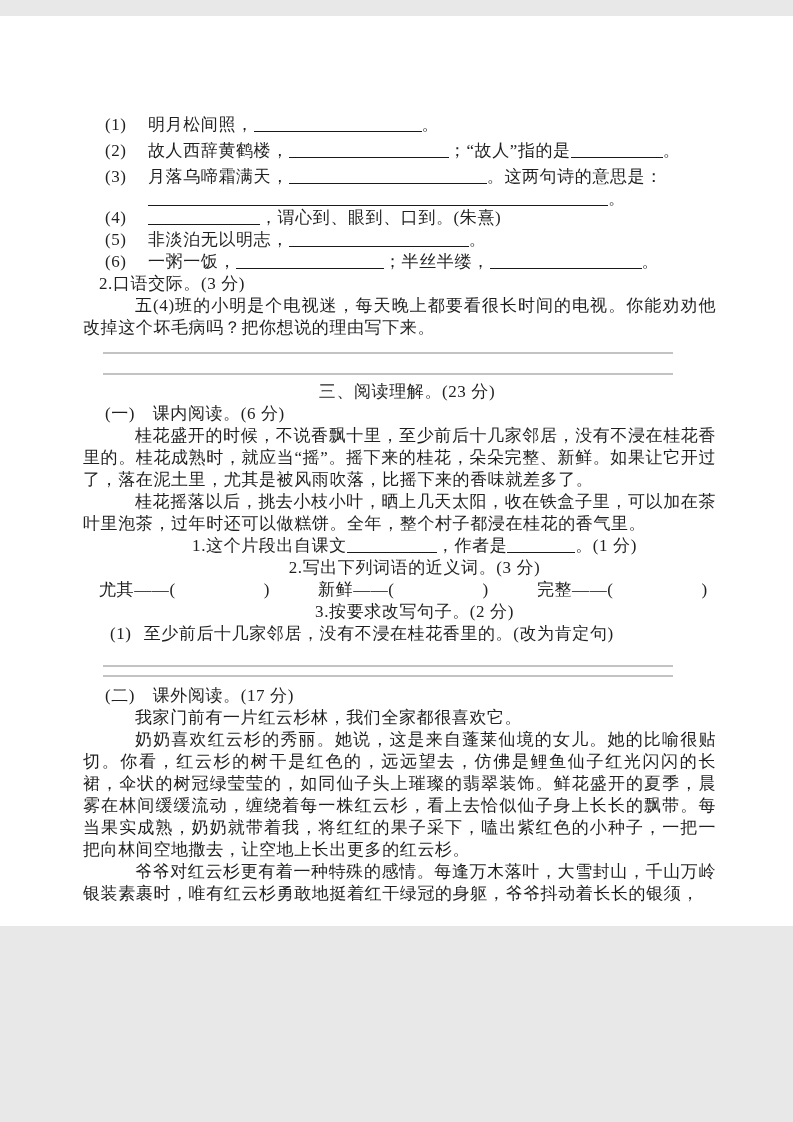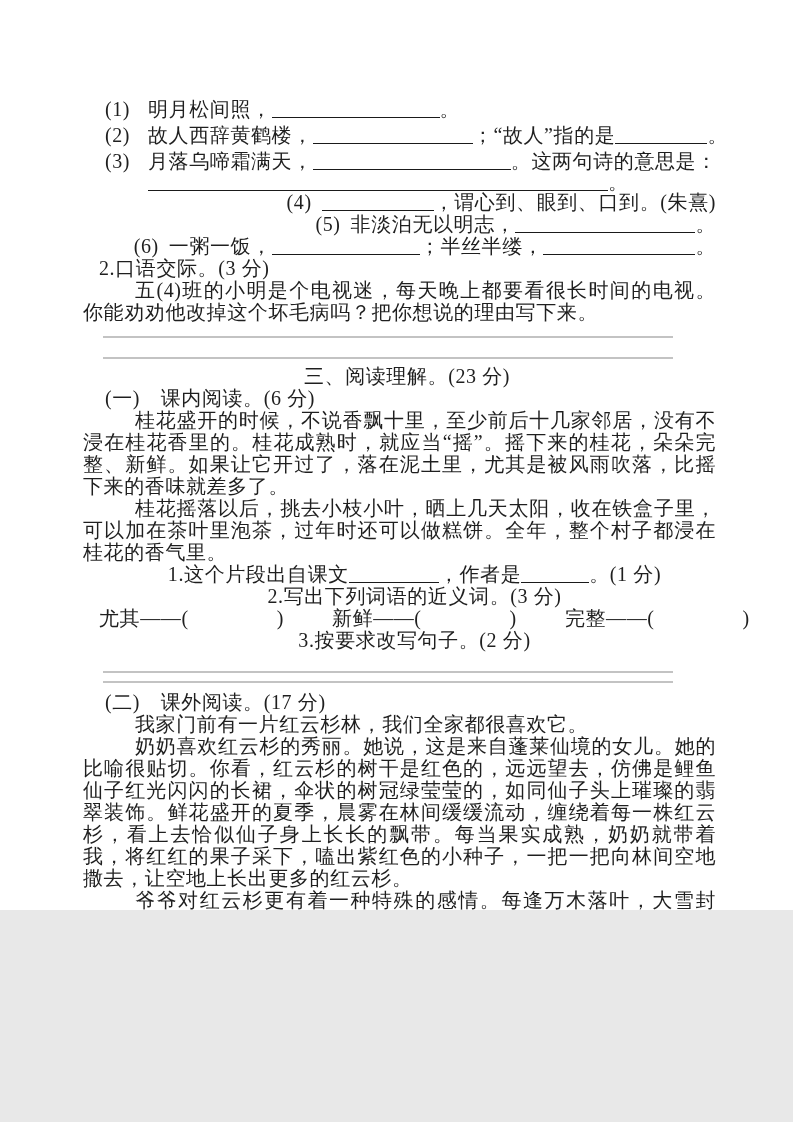--- a/index.html
+++ b/index.html
@@ -1,34 +1,34 @@
 <!DOCTYPE html>
 <html><head>
 <meta charset="utf-8">
 <style>
   html,body { margin:0; padding:0; background:#e8e8e8; }
   .page {
     position:relative;
     width:793px; height:910px;
-    margin:0 auto;
+    margin:16px auto;
     background:#ffffff;
     box-sizing:border-box;
     padding:96px 77px 0 83px;
     font-family:"Liberation Serif","DejaVu Serif",serif;
-    font-size:20px;
+    font-size:17px;
     letter-spacing:0.6px;
     color:#1f1f1f;
     overflow:hidden;
   }
   .t { white-space:nowrap; }
   
   .rec-line { margin-left:22px; white-space:nowrap; }
   .rl-a { line-height:26px; }
   .rl-b { line-height:17px; height:17px; }
-  .rl-c { line-height:22px;text-align:right; }
+  .rl-c { line-height:22px; }
   .rec-label { display:inline-block; min-width:33px; margin-right:10px; }
   
   .blank { display:inline-block; height:13px; border-bottom:1.5px solid #1a1a1a; vertical-align:-2px; }
   .w460{width:460px}.w198{width:198px}.w180{width:180px}.w168{width:168px}
   .w160{width:160px}.w152{width:152px}.w148{width:148px}.w112{width:112px}
   .w92{width:92px}.w90{width:90px}.w68{width:68px}
   
   .q-title  { margin-left:16px; line-height:22px; }
   .sec-title{ margin-left:15px; line-height:22px; margin-top:6px;text-align:center; }
   .sub-title{ margin-left:22px; line-height:22px; }
@@ -92,20 +92,23 @@
   </div>
 
   <div class="q-line">2.写出下列词语的近义词。(3 分)</div>
 
   <div class="syn-line">
     <span class="syn-group"><span>尤其——</span><span>(</span><span class="syn-space"></span><span>)</span></span><span class="syn-group"><span>新鲜——</span><span>(</span><span class="syn-space"></span><span>)</span></span><span class="syn-group"><span>完整——</span><span>(</span><span class="syn-space"></span><span>)</span></span>
   </div>
 
   <div class="q-line">3.按要求改写句子。(2 分)</div>
 
+  <div class="sub-q">
+    <span class="sub-label">(1)</span><span>至少前后十几家邻居，没有不浸在桂花香里的。(改为肯定句)</span>
+  </div>
   <div class="ans-line al-3"></div>
 
   <div class="ans-line al-4"></div>
 
   <div class="sub-title mt8">(二)　课外阅读。(17 分)</div>
   <p class="para indent">我家门前有一片红云杉林，我们全家都很喜欢它。</p>
   <p class="para indent">奶奶喜欢红云杉的秀丽。她说，这是来自蓬莱仙境的女儿。她的比喻很贴切。你看，红云杉的树干是红色的，远远望去，仿佛是鲤鱼仙子红光闪闪的长裙，伞状的树冠绿莹莹的，如同仙子头上璀璨的翡翠装饰。鲜花盛开的夏季，晨雾在林间缓缓流动，缠绕着每一株红云杉，看上去恰似仙子身上长长的飘带。每当果实成熟，奶奶就带着我，将红红的果子采下，嗑出紫红色的小种子，一把一把向林间空地撒去，让空地上长出更多的红云杉。</p>
   <p class="para indent">爷爷对红云杉更有着一种特殊的感情。每逢万木落叶，大雪封山，千山万岭银装素裹时，唯有红云杉勇敢地挺着红干绿冠的身躯，爷爷抖动着长长的银须，</p>
 
 </div>

